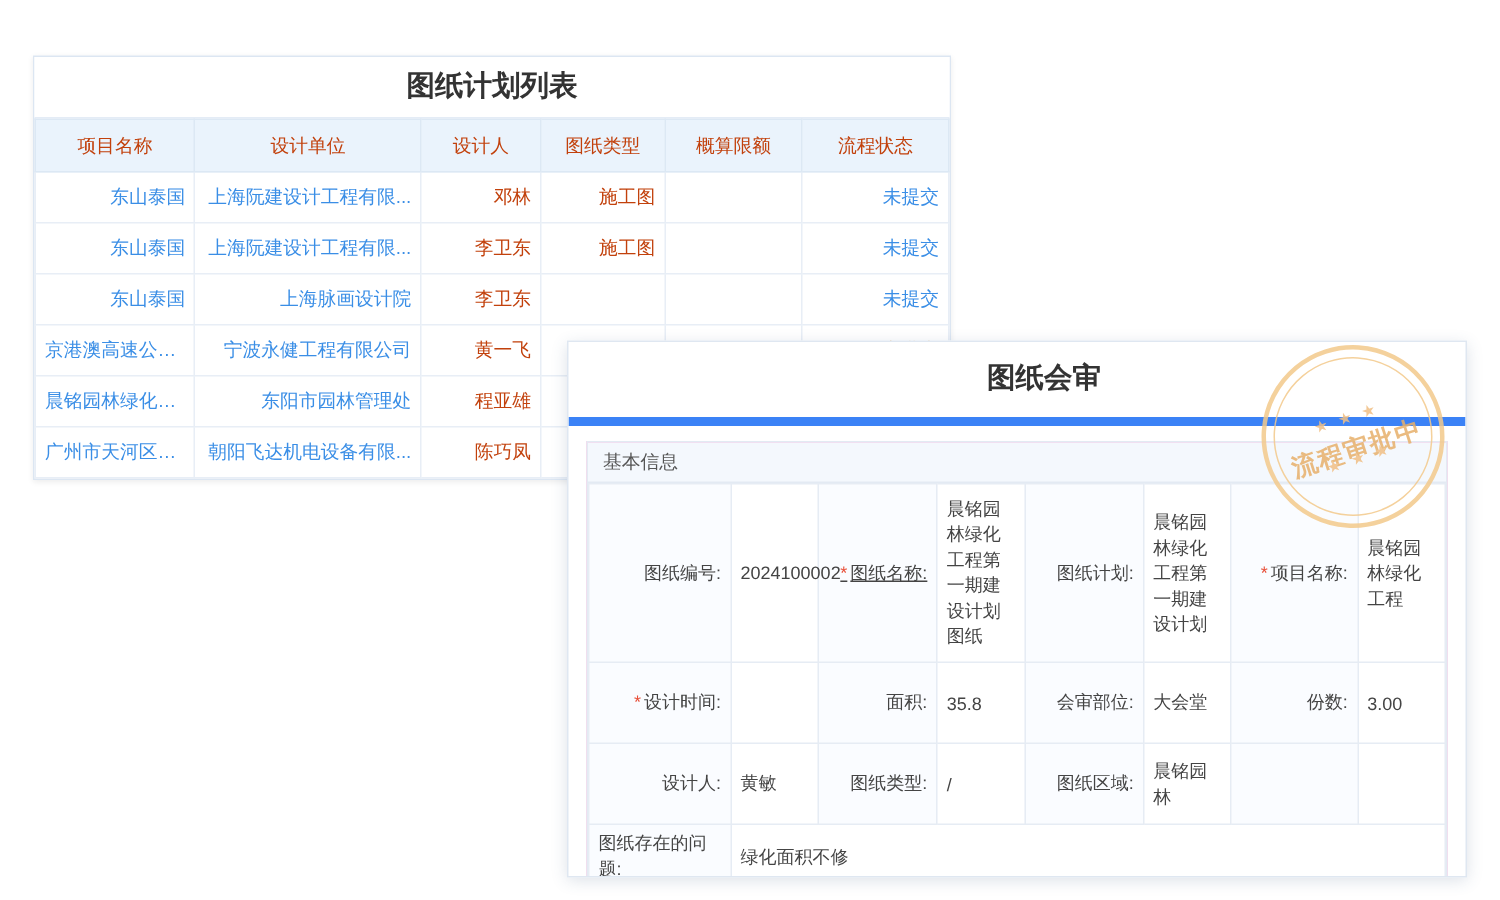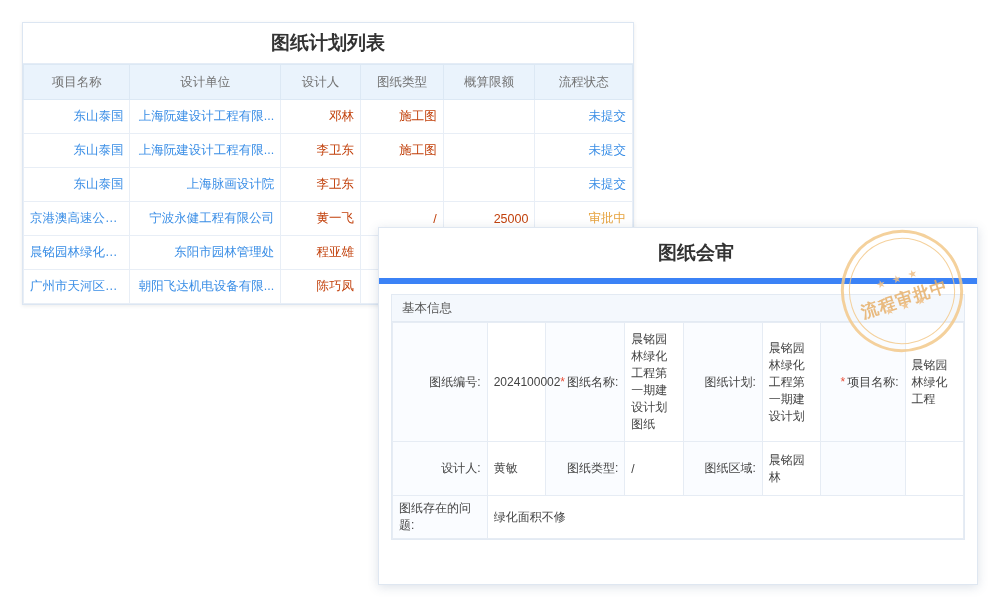--- a/index.html
+++ b/index.html
@@ -13,21 +13,21 @@
     width: 1000px;
     height: 600px;
     overflow: hidden;
     background: #ffffff;
   }
 
   
   .plan-panel {
     position: absolute;
     left: 22px;
-    top: 22px;
+    top: 37px;
     width: 612px;
     background: #ffffff;
     border: 1px solid #dce6f2;
     box-shadow: 0 1px 4px rgba(0,0,0,0.08);
     box-sizing: border-box;
   }
   .plan-title {
     height: 40px;
     line-height: 40px;
     text-align: center;
@@ -37,21 +37,21 @@
     border-bottom: 1px solid #e4ecf6;
     background: #ffffff;
   }
   table.plan-table {
     border-collapse: collapse;
     width: 100%;
     table-layout: fixed;
   }
   table.plan-table th {
     background: #eaf3fc;
-    color: #737373;
+    color: #c2410c;
     font-size: 12.5px;
     font-weight: normal;
     height: 32px;
     border: 1px solid #dce8f4;
   }
   table.plan-table td {
     height: 33px;
     border: 1px solid #e8eef6;
     font-size: 12.5px;
     color: #3a8ee6;
@@ -181,21 +181,21 @@
   td.val {
     text-align: left;
     color: #555555;
   }
   .req {
     color: #e8503a;
     margin-right: 2px;
   }
   .f-c1 { width: 16%; }
   .f-c2 { width: 9%; margin-top: 21px; }
-  .f-c3 { width: 13%; }
+  .f-c3 { width: 13%; text-decoration: underline; }
   .f-c4 { width: 9%; }
   .f-c5 { width: 13%; }
   .f-c6 { width: 9%; }
   .f-c7 { width: 14%; }
   .f-c8 { width: 9%; }
   .row-tall td { height: 110px; }
   .row-mid td { height: 45px; }
   .row-last td { height: 34px; }
 </style>
 </head>
@@ -288,20 +288,30 @@
               <td class="lbl f-c1">图纸编号:</td>
               <td class="val f-c2">2024100002</td>
               <td class="lbl f-c3"><span class="req">*</span><span>图纸名称:</span></td>
               <td class="val f-c4">晨铭园林绿化工程第一期建设计划图纸</td>
               <td class="lbl f-c5">图纸计划:</td>
               <td class="val f-c6">晨铭园林绿化工程第一期建设计划</td>
               <td class="lbl f-c7"><span class="req">*</span><span>项目名称:</span></td>
               <td class="val f-c8">晨铭园林绿化工程</td>
             </tr>
             <tr class="row-mid">
+              <td class="lbl"><span class="req">*</span><span>设计时间:</span></td>
+              <td class="val"></td>
+              <td class="lbl">面积:</td>
+              <td class="val">35.8</td>
+              <td class="lbl">会审部位:</td>
+              <td class="val">大会堂</td>
+              <td class="lbl">份数:</td>
+              <td class="val">3.00</td>
+            </tr>
+            <tr class="row-mid">
               <td class="lbl">设计人:</td>
               <td class="val">黄敏</td>
               <td class="lbl">图纸类型:</td>
               <td class="val">/</td>
               <td class="lbl">图纸区域:</td>
               <td class="val">晨铭园林</td>
               <td class="lbl"></td>
               <td class="val"></td>
             </tr>
             <tr class="row-last">

